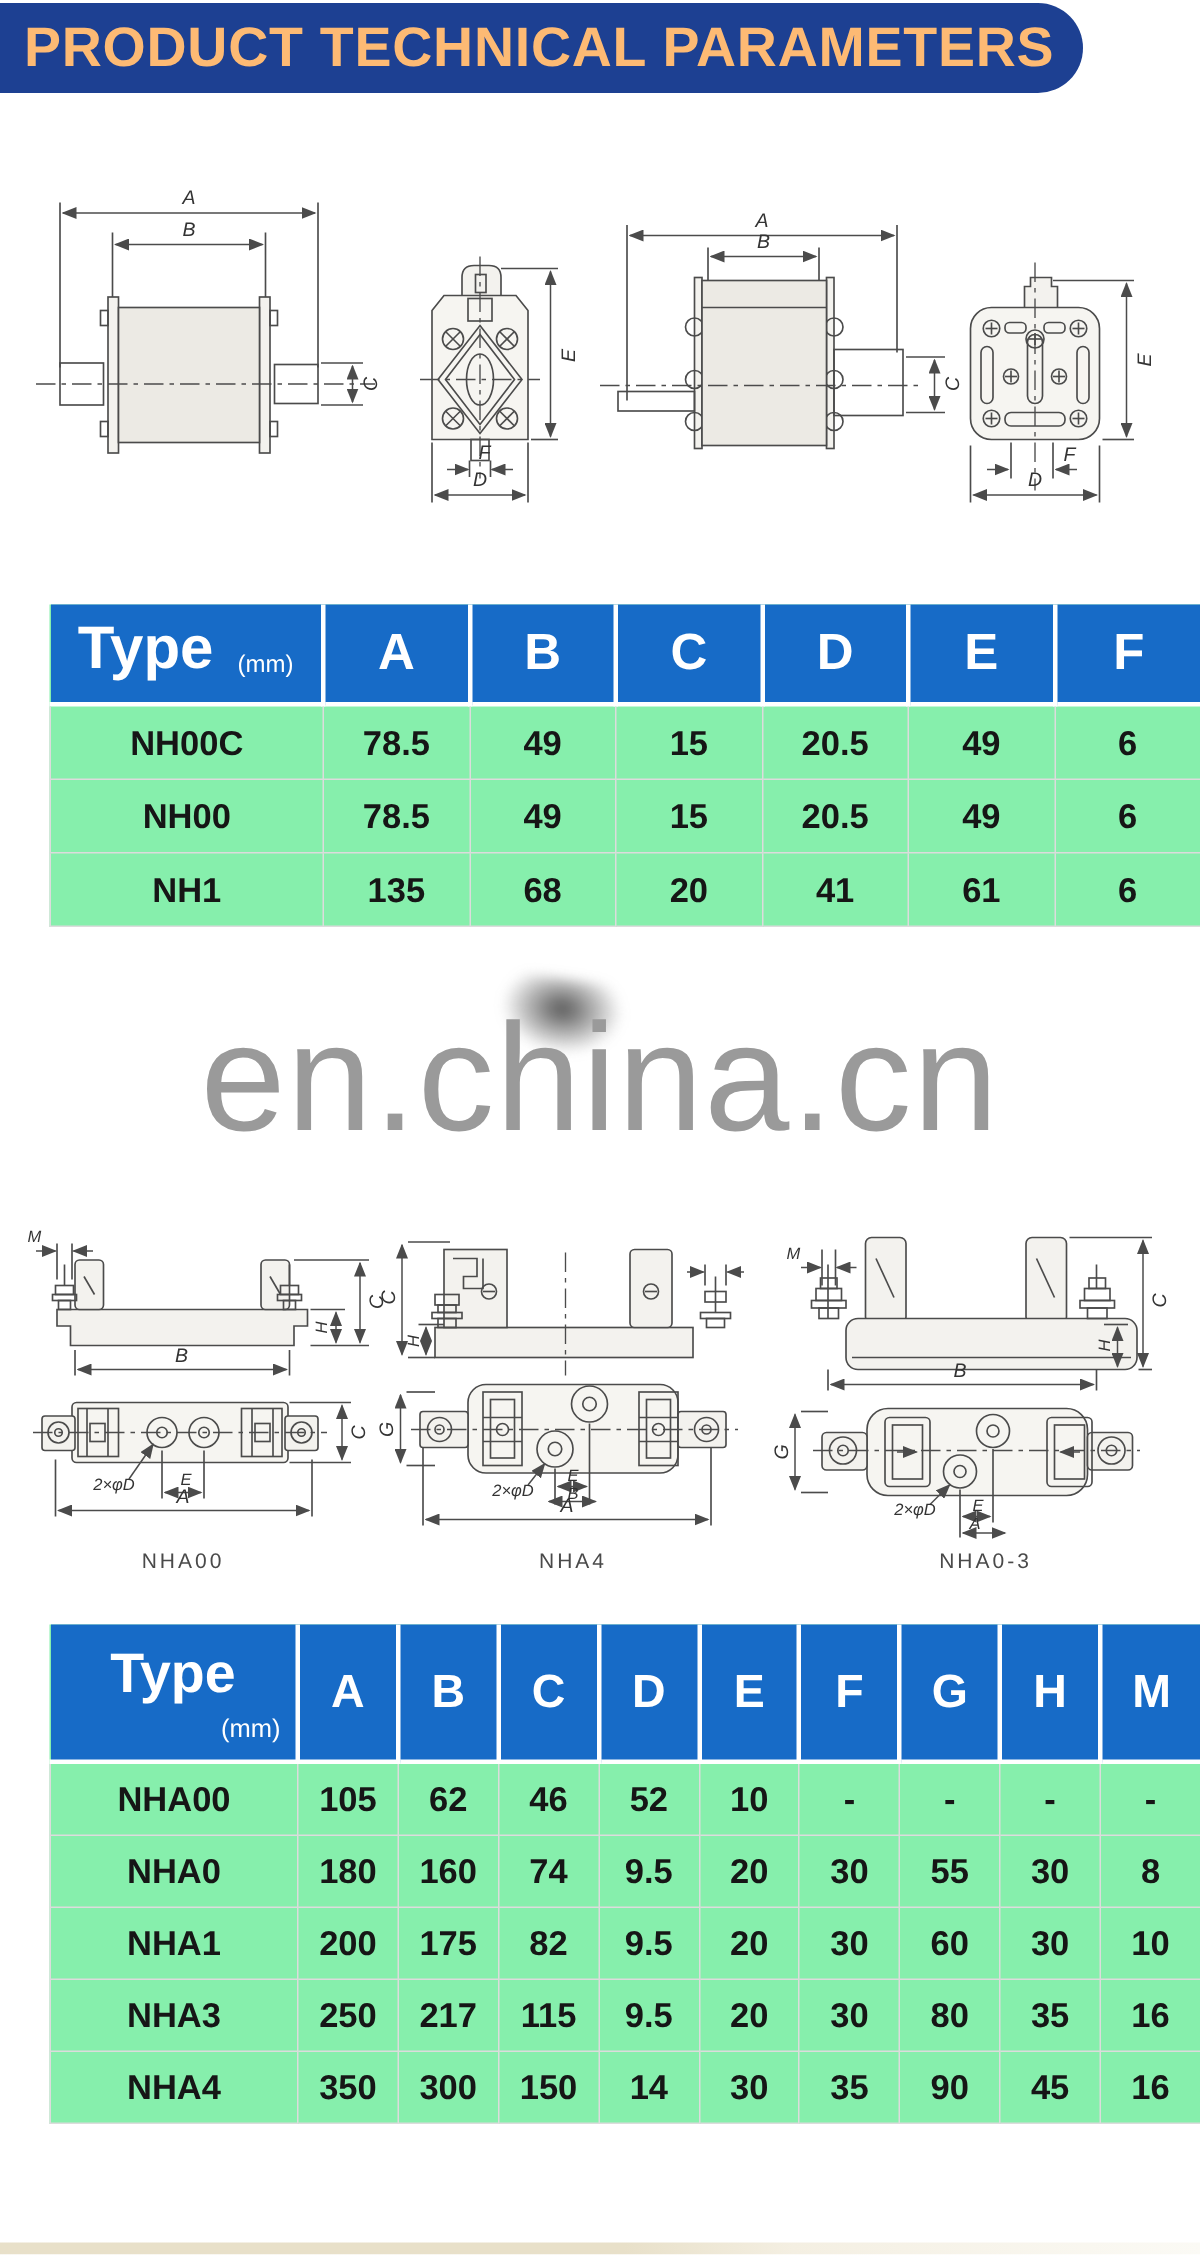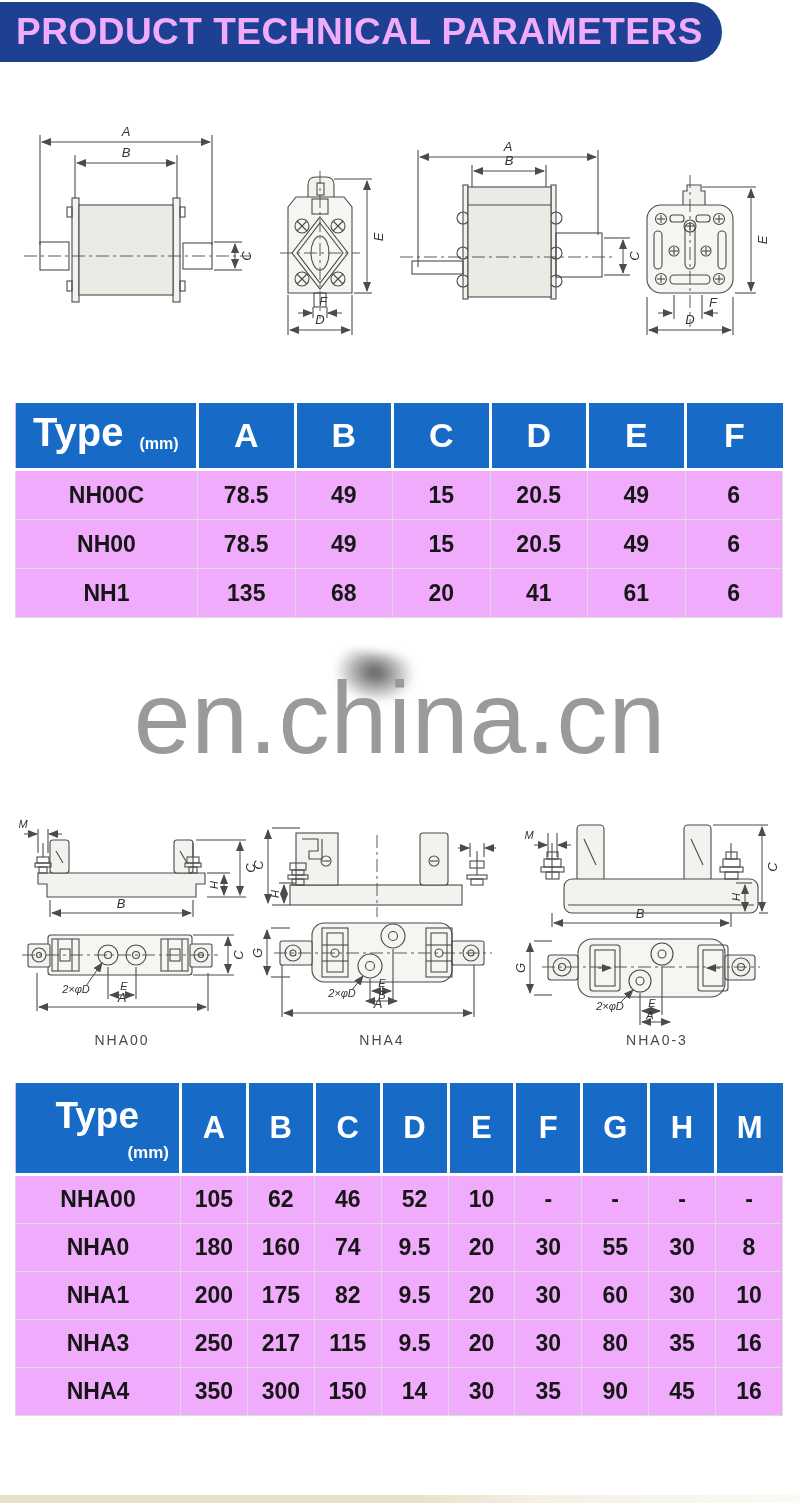--- a/index.html
+++ b/index.html
@@ -7,54 +7,54 @@
     width:800px;height:1503px;position:relative;background:#ffffff;
     font-family:"Liberation Sans",sans-serif;overflow:hidden;
   }
   
   .banner{
     position:absolute;top:2px;left:0;width:722px;height:60px;
     background:#1d4092;border-radius:0 31px 31px 0;
     display:flex;align-items:center;box-sizing:border-box;padding-left:16px;
   }
   .banner-title{
-    color:#f0abfc;font-size:37px;font-weight:bold;letter-spacing:.5px;white-space:nowrap;
+    color:#fdba74;font-size:37px;font-weight:bold;letter-spacing:.5px;white-space:nowrap;
   }
   
   .svg-wrap{position:absolute;left:0;}
   #top-drawings{top:95px;}
   #middle-drawings{top:805px;}
   .ln{stroke:#4b4b4b;stroke-width:1.1;fill:none;}
   .fillA{fill:#eceae4;}
   .fillB{fill:#f3f2ee;}
   .fillC{fill:#f6f5f1;}
   .cl{stroke:#4b4b4b;stroke-width:.9;stroke-dasharray:13 4 3 4;fill:none;}
   .dim{stroke:#4b4b4b;stroke-width:1;fill:none;}
   .dlb{font-size:13px;fill:#333;font-style:italic;text-anchor:middle;font-family:"Liberation Sans",sans-serif;}
   .dlb-s{font-size:11px;fill:#333;font-style:italic;text-anchor:middle;font-family:"Liberation Sans",sans-serif;}
   .capt{font-size:14px;fill:#4a4a4a;letter-spacing:2px;text-anchor:middle;font-family:"Liberation Sans",sans-serif;}
   
   table.spec{
-    position:absolute;left:15px;width:768px;border-collapse:collapse;table-layout:fixed;
-    background:#f0abfc;
+    position:absolute;left:33px;width:768px;border-collapse:collapse;table-layout:fixed;
+    background:#86efac;
   }
   #table1{top:403px;}
   #table2{top:1083px;}
   table.spec th{
     background:#176bc7;color:#ffffff;text-align:center;vertical-align:middle;
     border-right:3px solid #ffffff;border-bottom:3px solid #ffffff;padding:0;
   }
   table.spec th:last-child{border-right:none;}
   #table1 th{height:65px;}
   #table2 th{height:90px;}
   .col-letter{font-size:34px;font-weight:bold;}
   #table2 .col-letter{font-size:31px;}
   .type-wrap{display:flex;align-items:flex-end;justify-content:center;line-height:1;padding-bottom:8px;}
   .type-main{font-size:40px;font-weight:bold;}
-  .type-sub{font-size:16px;font-weight:bold;margin-left:16px;}
+  .type-sub{font-size:16px;font-weight:normal;margin-left:16px;}
   .type-wrap2{display:flex;flex-direction:column;line-height:1;padding:6px 10px 4px 10px;}
   .type-wrap2 .type-main{font-size:37px;align-self:center;}
   .type-wrap2 .type-sub{font-size:17px;align-self:flex-end;margin-top:10px;}
   table.spec td{
     border:1px solid #dcdcdc;text-align:center;vertical-align:middle;
     font-size:23px;font-weight:bold;color:#161616;padding:0;
   }
   #table1 td{height:48px;}
   #table2 td{height:47px;}
   

